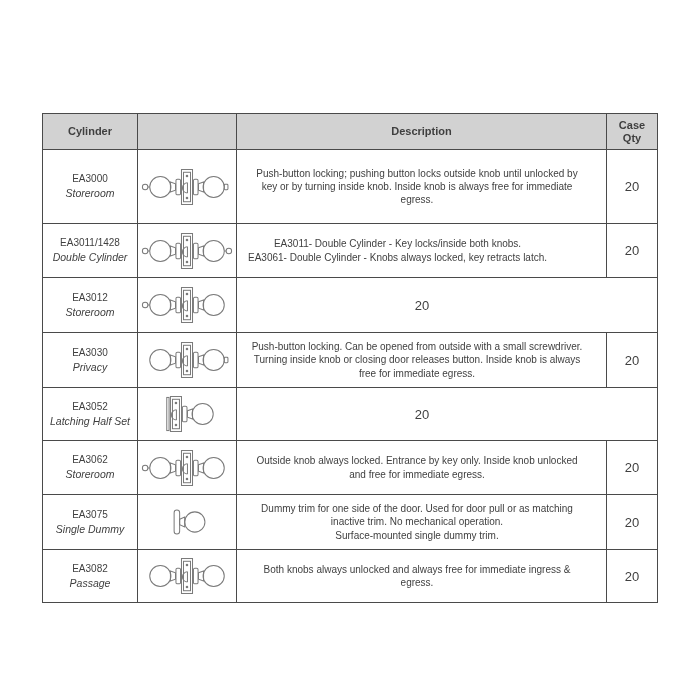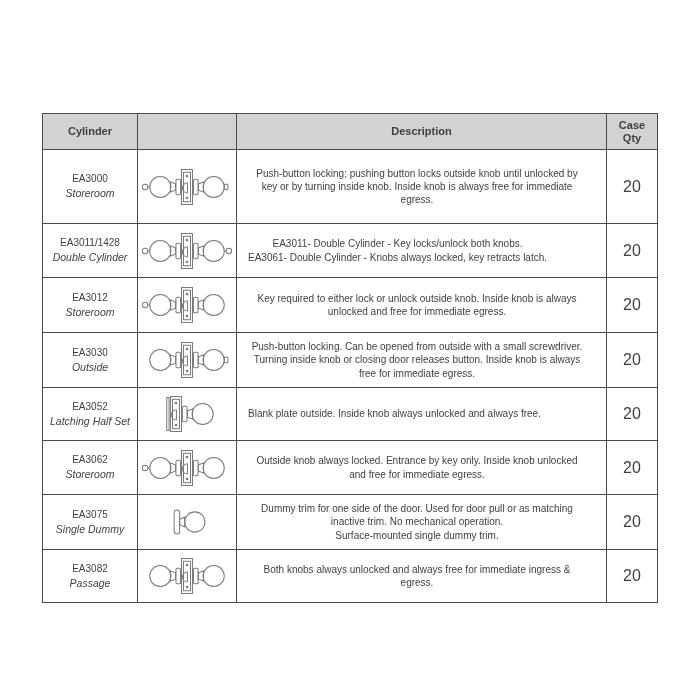--- a/index.html
+++ b/index.html
@@ -20,21 +20,21 @@
     box-sizing:border-box;min-width:0;
   }
   .cell:last-child{border-right:none;}
   .thead{background:#d2d2d2;min-height:35px;}
   .thead .cell{font-weight:bold;font-size:11px;line-height:1.15;text-align:center;padding:2px;}
   .c-func{text-align:center;padding:4px 2px;}
   .code{font-size:10px;line-height:1.5;}
   .fname{font-size:10.5px;font-style:italic;line-height:1.5;}
   .c-desc{align-items:flex-start;justify-content:center;padding:6px 20px 6px 11px;}
   .desc{margin:0;font-size:10px;line-height:1.33;white-space:pre-line;text-align:center;}
-  .qty{font-size:16px;}
+  .qty{font-size:13px;}
   .knob{display:flex;align-items:center;justify-content:center;}
 </style>
 </head>
 <body>
 
 <div class="lock-table">
 
   <div class="trow thead">
     <div class="cell">Cylinder</div>
     <div class="cell"></div>
@@ -97,21 +97,21 @@
             <line x1="50.5" y1="23.5" x2="50.5" y2="34.5"></line>
             <rect x="57" y="19.5" width="5" height="17" rx="1.5"></rect>
             <polygon points="62.5,24.5 68,22.5 68,33.5 62.5,31.5"></polygon>
             <circle cx="79" cy="28" r="11.5"></circle>
             <circle cx="95.5" cy="28" r="3"></circle>
             <line x1="90.5" y1="28" x2="92.5" y2="28"></line>
           </svg>
         </span>
     </div>
     <div class="cell c-desc">
-      <p class="desc">EA3011- Double Cylinder - Key locks/unlock both knobs.
+      <p class="desc">EA3011- Double Cylinder - Key locks/inside both knobs.
 EA3061- Double Cylinder - Knobs always locked, key retracts latch.</p>
     </div>
     <div class="cell">
       <span class="qty">20</span>
     </div>
   </div>
 
   <div class="trow" style="min-height:54px">
     <div class="cell c-func">
       <div class="code">EA3012</div>
@@ -130,32 +130,29 @@
             <circle cx="50" cy="16" r="1.4" fill="#7a7a7a" stroke="none"></circle>
             <circle cx="50" cy="40" r="1.4" fill="#7a7a7a" stroke="none"></circle>
             <path d="M50.5 23.5 a5.5 5.5 0 0 0 0 11"></path>
             <line x1="50.5" y1="23.5" x2="50.5" y2="34.5"></line>
             <rect x="57" y="19.5" width="5" height="17" rx="1.5"></rect>
             <polygon points="62.5,24.5 68,22.5 68,33.5 62.5,31.5"></polygon>
             <circle cx="79" cy="28" r="11.5"></circle>
           </svg>
         </span>
     </div>
-    <div class="cell c-desc">
-      <p class="desc">Key required to either lock or unlock outside knob. Inside knob is always unlocked and free for immediate egress.</p>
-    </div>
     <div class="cell">
       <span class="qty">20</span>
     </div>
   </div>
 
   <div class="trow" style="min-height:54px">
     <div class="cell c-func">
       <div class="code">EA3030</div>
-      <div class="fname">Outside</div>
+      <div class="fname">Privacy</div>
     </div>
     <div class="cell">
       <span class="knob">
           <svg width="92" height="52" viewBox="0 0 100 56" fill="none" stroke="#7a7a7a" stroke-width="1.1" xmlns="http://www.w3.org/2000/svg">
             <circle cx="21" cy="28" r="11.5"></circle>
             <polygon points="32,22.5 37.5,24.5 37.5,31.5 32,33.5"></polygon>
             <rect x="38" y="19.5" width="5" height="17" rx="1.5"></rect>
             <rect x="44" y="9" width="12" height="38"></rect>
             <rect x="46.2" y="12" width="7.6" height="32"></rect>
             <circle cx="50" cy="16" r="1.4" fill="#7a7a7a" stroke="none"></circle>
@@ -193,23 +190,20 @@
               <circle cx="50" cy="40" r="1.4" fill="#7a7a7a" stroke="none"></circle>
               <path d="M50.5 23.5 a5.5 5.5 0 0 0 0 11"></path>
               <line x1="50.5" y1="23.5" x2="50.5" y2="34.5"></line>
               <rect x="57" y="19.5" width="5" height="17" rx="1.5"></rect>
               <polygon points="62.5,24.5 68,22.5 68,33.5 62.5,31.5"></polygon>
               <circle cx="79" cy="28" r="11.5"></circle>
             </g>
           </svg>
         </span>
     </div>
-    <div class="cell c-desc">
-      <p class="desc">Blank plate outside. Inside knob always unlocked and always free.</p>
-    </div>
     <div class="cell">
       <span class="qty">20</span>
     </div>
   </div>
 
   <div class="trow" style="min-height:53px">
     <div class="cell c-func">
       <div class="code">EA3062</div>
       <div class="fname">Storeroom</div>
     </div>

